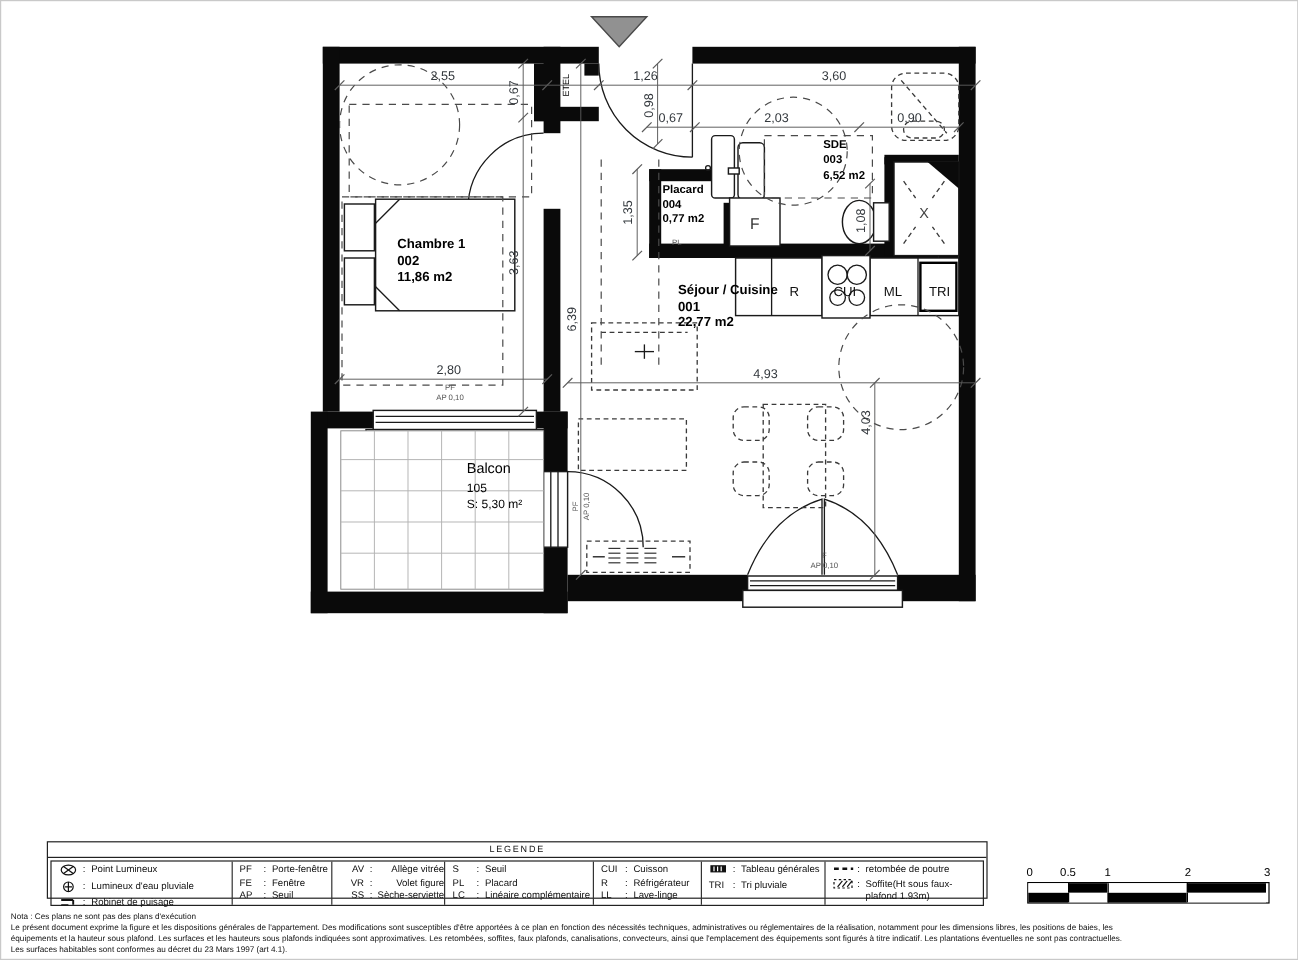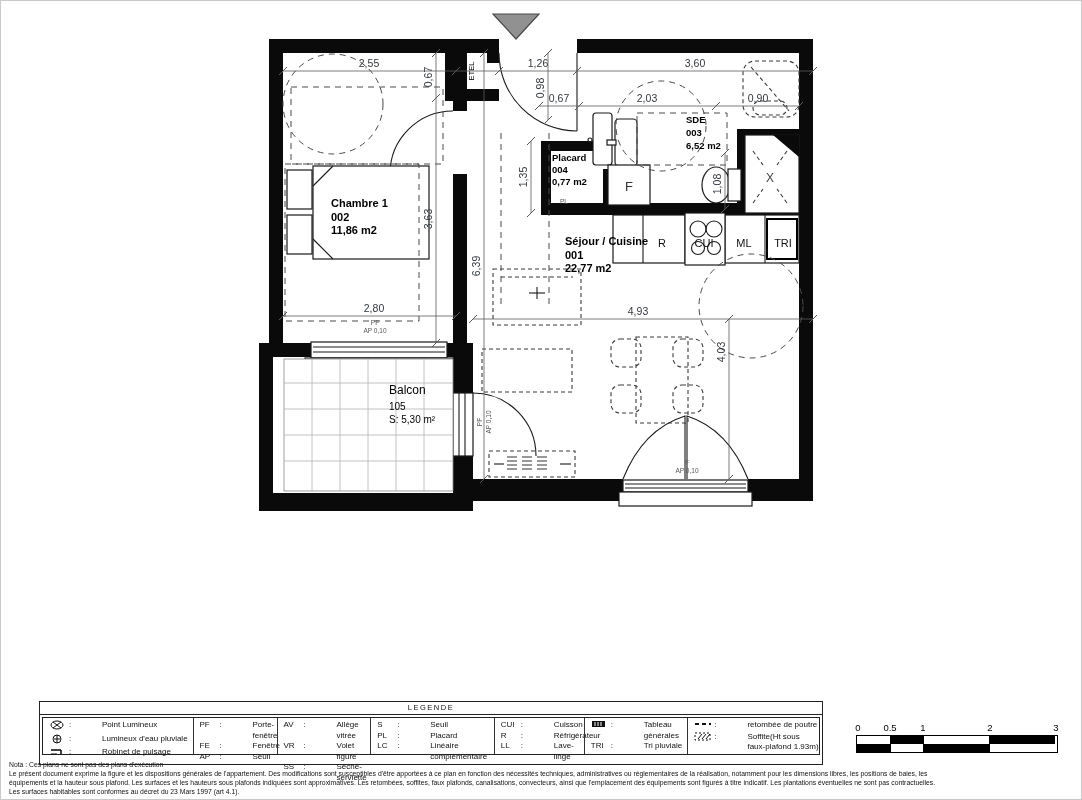--- a/index.html
+++ b/index.html
@@ -17,33 +17,33 @@
   .t-etel{font-size:7.5px;fill:#000;}
   .wall{fill:#0a0a0a;stroke:none;}
   .thin{fill:#fff;stroke:#1a1a1a;stroke-width:1.2;}
   .thinl{fill:none;stroke:#1a1a1a;stroke-width:1.1;}
   .dashf{fill:none;stroke:#3a3a3a;stroke-width:1.1;stroke-dasharray:4 3;}
   .dashc{fill:none;stroke:#4a4a4a;stroke-width:1;stroke-dasharray:6 5;}
   .dimln{stroke:#5a5a5a;stroke-width:0.8;fill:none;}
   .tick{stroke:#5a5a5a;stroke-width:1;}
   .grid{stroke:#b3b3b3;stroke-width:0.8;}
   
-  .legend{position:absolute;left:38px;top:700px;width:784px;height:64px;
+  .legend{position:absolute;left:38px;top:700px;width:784px;height:48px;
           border:1.2px solid #222;box-sizing:border-box;background:#fff;}
   .legend-title{height:12px;border-bottom:1px solid #222;text-align:center;
           font-size:7.5px;letter-spacing:1.5px;line-height:12px;color:#111;}
   .legend-body{margin:2px;border:1px solid #222;display:flex;height:38px;box-sizing:border-box;}
   .lcol{padding:2px 0 0 6px;box-sizing:border-box;}
   .lcol + .lcol{border-left:1px solid #333;}
   .lrow{display:flex;align-items:flex-start;font-size:8px;color:#111;line-height:10.5px;}
   .labbr{width:20px;flex:none;font-size:8px;}
   .licon{width:20px;flex:none;display:inline-block;}
   .lcolon{width:7px;flex:none;}
-  .llabel{flex:1;margin-left:26px;}
-  .c1{width:150px;} .c2{width:84px;} .c3{width:94px;} .c4{width:124px;}
+  .llabel{flex:1;}
+  .c1{width:150px;} .c2{width:84px;} .c3{width:94px;text-align:right;} .c4{width:124px;}
   .c5{width:90px;} .c6{width:104px;} .c7{width:132px;}
   
   .notes{position:absolute;left:8px;top:759px;width:1066px;font-size:6.8px;
          color:#111;line-height:9px;}
   
   .scalebar{position:absolute;left:855px;top:721px;width:208px;height:34px;}
   .scale-ticks{position:relative;height:12px;font-size:9.5px;color:#000;}
   .scale-ticks span{position:absolute;transform:translateX(-50%);}
   .scale-bar{position:absolute;top:13px;left:0;width:200px;height:16px;
              border:1px solid #000;box-sizing:content-box;}

